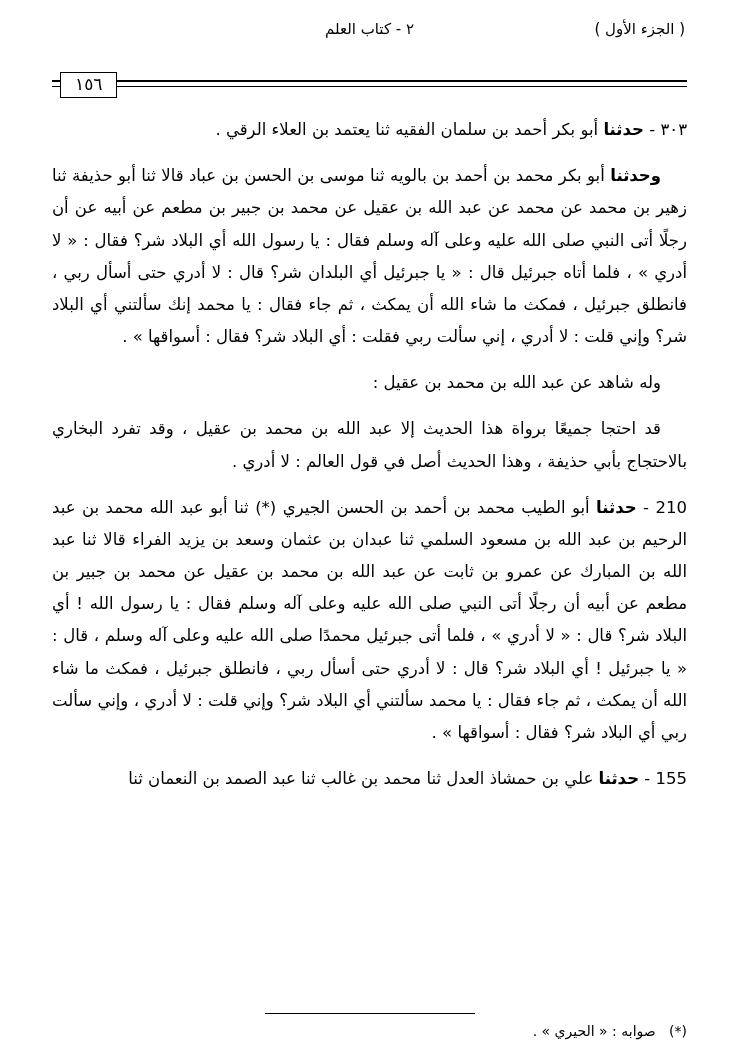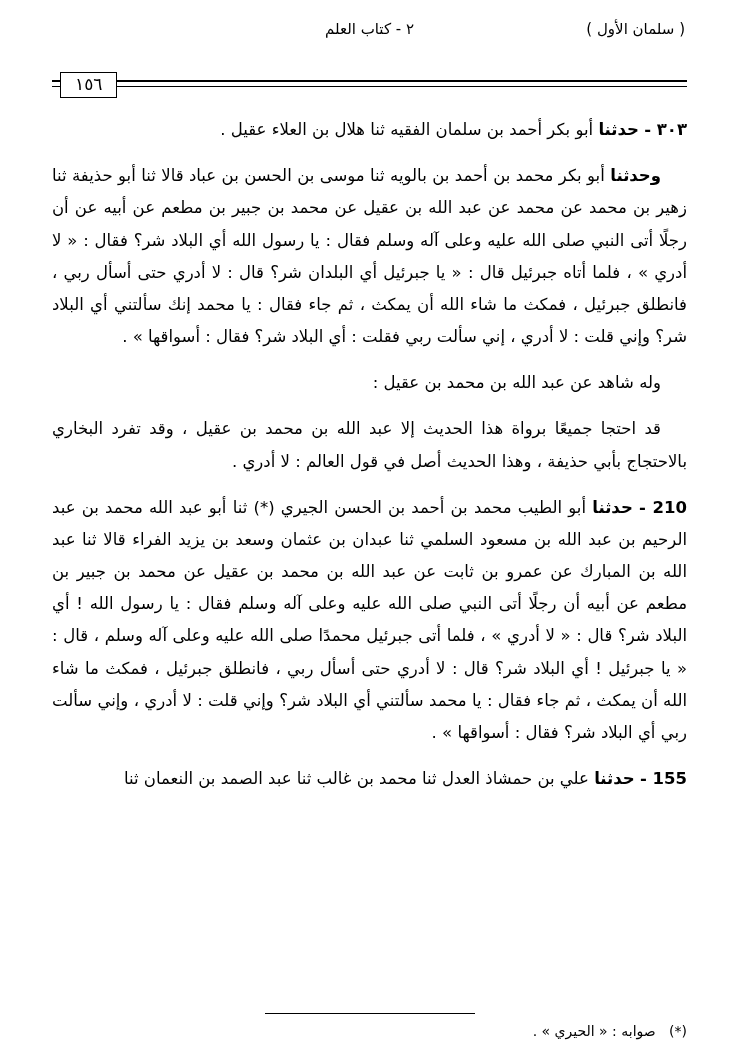--- a/index.html
+++ b/index.html
@@ -100,21 +100,21 @@
     text-align: justify;
     text-justify: inter-word;
   }
   .para.indent {
     text-indent: 26px;
   }
   .para.hang {
     text-indent: 0;
   }
   .num {
-    font-weight: bold;
+    font-weight: normal;
     letter-spacing: 0.5px;
   }
   .bold {
     font-weight: bold;
   }
 
   
   .footnote-area {
     position: absolute;
     left: 52px;
@@ -131,37 +131,37 @@
     font-size: 14px;
     line-height: 1.6;
   }
 </style>
 </head>
 <body>
 
 <div class="page">
 
   <div class="header">
-    <div class="header-right header-part">( سلمان الأول )</div>
+    <div class="header-right header-part">( الجزء الأول )</div>
     <div class="header-title">٢ - كتاب العلم</div>
     <div class="header-left-spacer"></div>
   </div>
 
   <div class="rule-wrap">
     <div class="rule-line-thick"></div>
     <div class="rule-line-thin"></div>
     <div class="page-number-box">١٥٦</div>
   </div>
 
   <div class="body">
 
     <p class="para hang">
       <span class="num">٣٠٣ -</span>
       <span class="bold">حدثنا</span>
-      <span>أبو بكر أحمد بن سلمان الفقيه ثنا هلال بن العلاء عقيل .</span>
+      <span>أبو بكر أحمد بن سلمان الفقيه ثنا يعتمد بن العلاء الرقي .</span>
     </p>
 
     <p class="para indent">
       <span class="bold">وحدثنا</span>
       <span>أبو بكر محمد بن أحمد بن بالويه ثنا موسى بن الحسن بن عباد قالا ثنا أبو حذيفة ثنا زهير بن محمد عن محمد عن عبد الله بن عقيل عن محمد بن جبير بن مطعم عن أبيه عن أن رجلًا أتى النبي  صلى الله عليه وعلى آله وسلم فقال : يا رسول الله أي البلاد شر؟ فقال : « لا أدري » ، فلما أتاه جبرئيل قال : « يا جبرئيل أي البلدان شر؟ قال : لا أدري حتى أسأل ربي ، فانطلق جبرئيل ، فمكث ما شاء الله أن يمكث ، ثم جاء فقال : يا محمد إنك سألتني أي البلاد شر؟ وإني قلت : لا أدري ، إني سألت ربي فقلت : أي البلاد شر؟ فقال : أسواقها » .</span>
     </p>
 
     <p class="para indent">وله شاهد عن عبد الله بن محمد بن عقيل :</p>
 
     <p class="para indent">قد احتجا جميعًا برواة هذا الحديث إلا عبد الله بن محمد بن عقيل ، وقد تفرد البخاري بالاحتجاج بأبي حذيفة ، وهذا الحديث أصل في قول العالم : لا أدري .</p>

